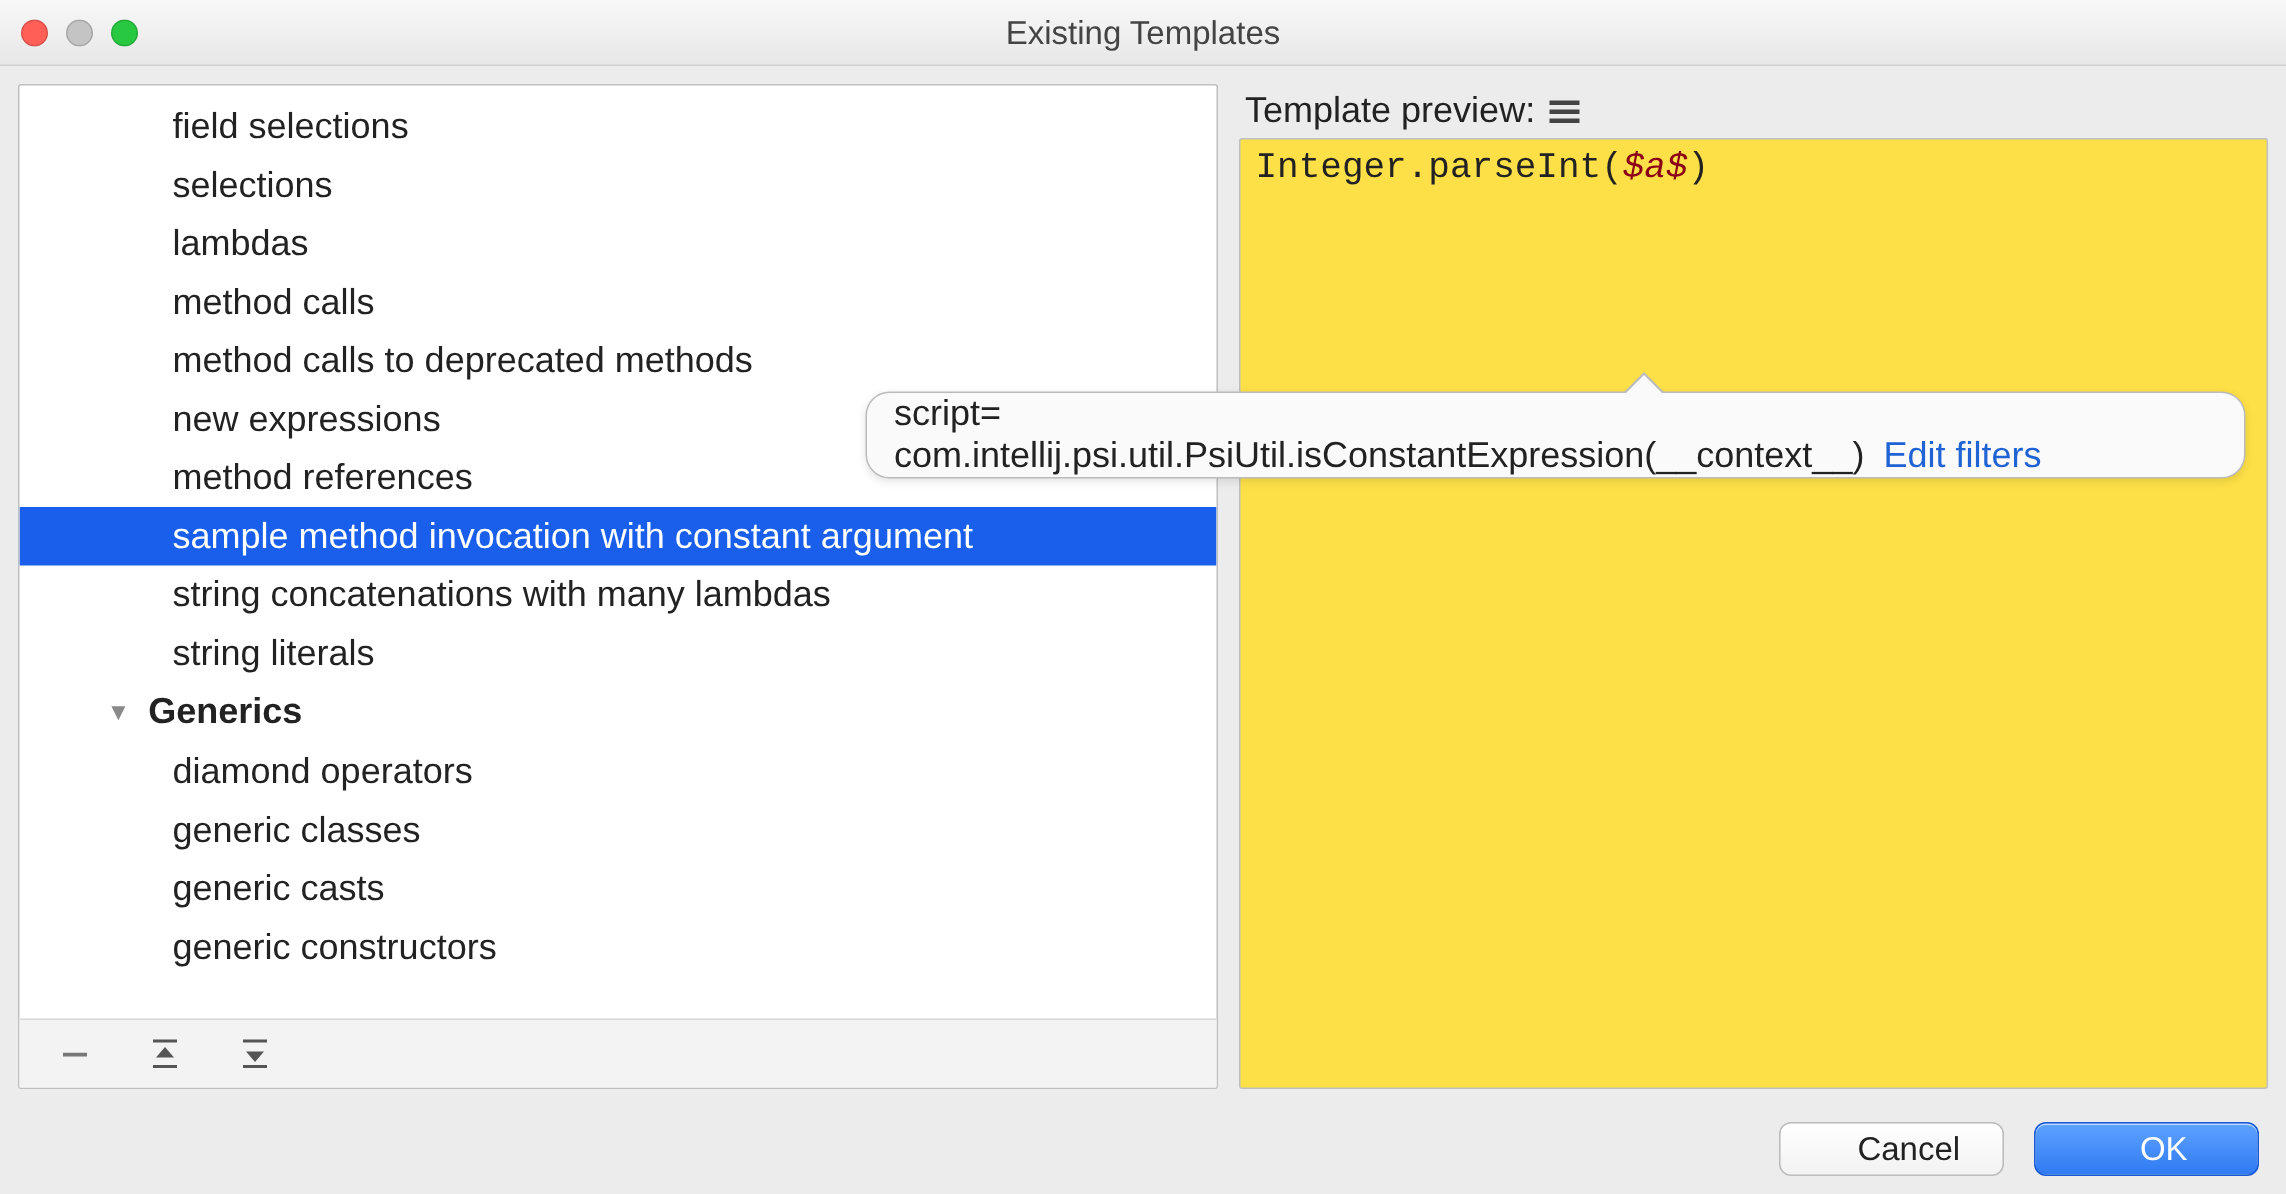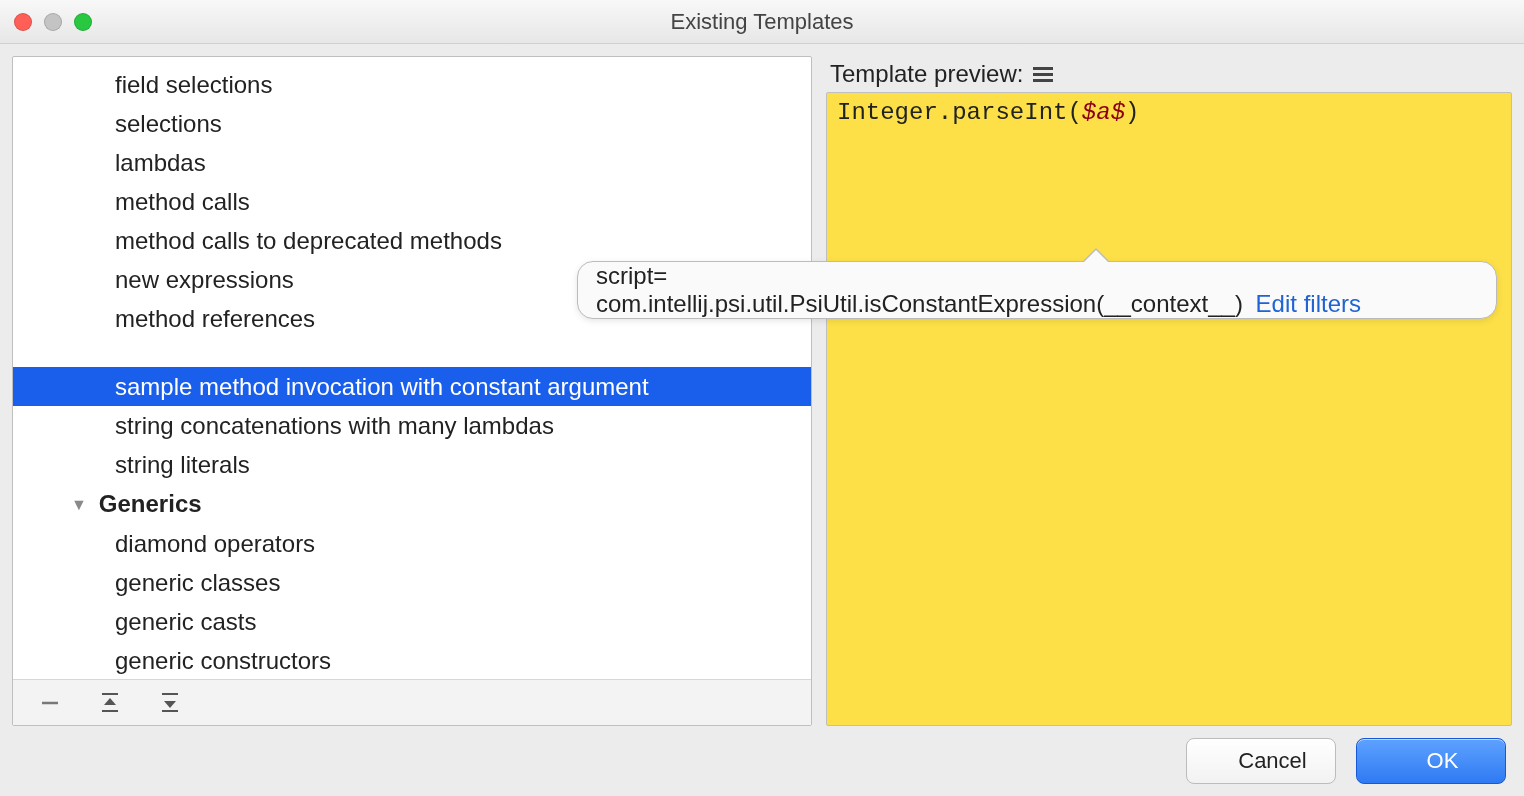--- a/index.html
+++ b/index.html
@@ -68,21 +68,20 @@
     align-items: center;
     padding-left: 102px;
     font-size: 24px;
     color: #222;
     white-space: nowrap;
     user-select: none;
   }
   .tree-row.selected {
     background: #1a5fec;
     color: #fff;
-    margin-top: 29px;
   }
   .tree-group {
     height: 40px;
     display: flex;
     align-items: center;
     padding-left: 58px;
     font-weight: 700;
     font-size: 24px;
   }
   .tree-group .disclosure {
@@ -187,21 +186,21 @@
 
   
   .footer {
     position: absolute;
     bottom: 12px; right: 18px;
     display: flex;
     gap: 20px;
   }
   .btn {
     min-width: 150px;
-    height: 46px;
+    height: 36px;
     border-radius: 8px;
     font-size: 22px;
     display: flex; align-items: center; justify-content: center;
     user-select: none;
     border: 1px solid #bcbcbc;
     background: linear-gradient(#ffffff,#f2f2f2);
     box-shadow: 0 1px 0 rgba(255,255,255,0.6) inset;
     padding-left: 23px;
   }
   .btn.primary {

